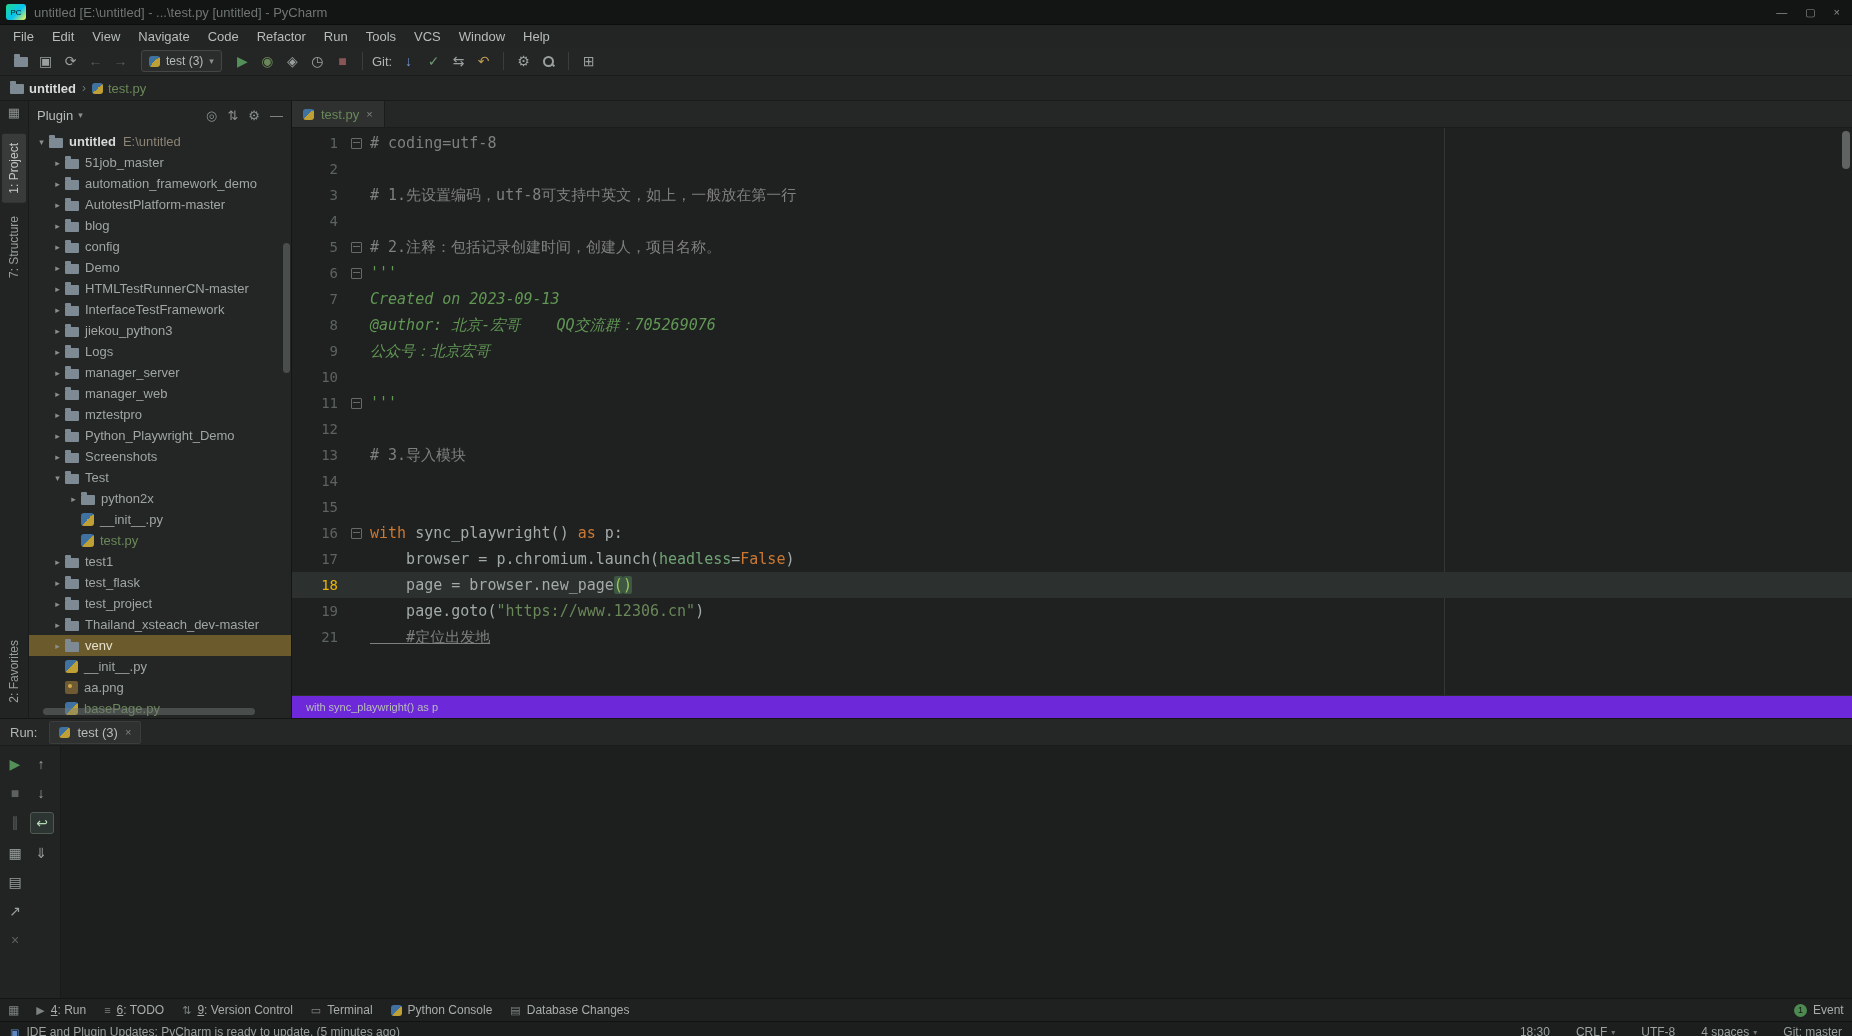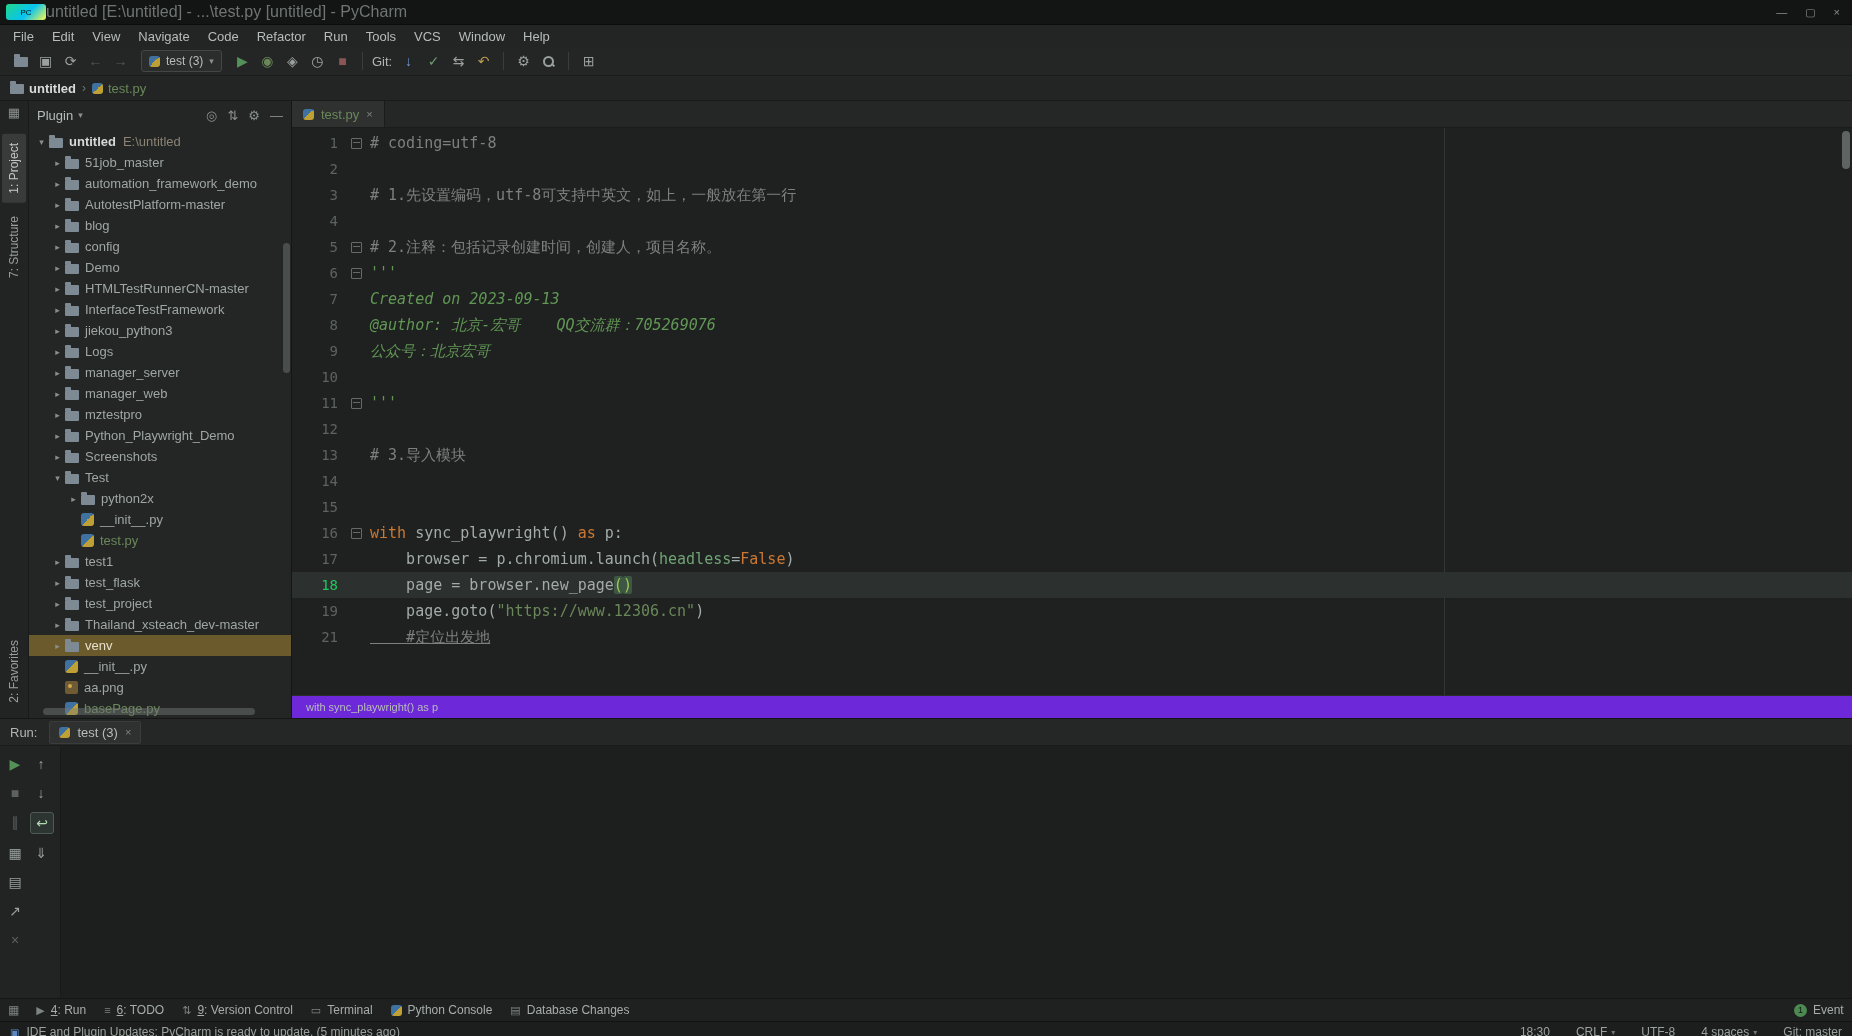--- a/index.html
+++ b/index.html
@@ -3,24 +3,24 @@
 <meta charset="utf-8">
 <style>
   html,body{margin:0;padding:0;background:#0e0f0e;}
   .app{position:relative;width:1852px;height:1036px;overflow:hidden;
        background:var(--bg-app,#161817);color:#a8aeac;
        font-family:"Liberation Sans",sans-serif;font-size:13px;
        display:flex;flex-direction:column;}
   
   .titlebar{height:24px;flex:none;background:var(--bg-title,#131514);display:flex;align-items:center;
             padding:0 6px;border-bottom:1px solid #0b0c0b;}
-  .logo{width:40px;height:16px;border-radius:3px;flex:none;display:flex;align-items:center;justify-content:center;
+  .logo{width:20px;height:16px;border-radius:3px;flex:none;display:flex;align-items:center;justify-content:center;
         font-size:8px;font-weight:normal;color:#08110c;
         background:linear-gradient(135deg,#21d789 0%,#07c3f2 55%,#fcf84a 100%);}
-  .wtitle{margin-left:0;color:#6f7573;font-size:16px;white-space:nowrap;}
+  .wtitle{margin-left:8px;color:#6f7573;font-size:13px;white-space:nowrap;}
   .wctrl{margin-left:auto;display:flex;gap:18px;padding-right:6px;}
   .wbtn{color:#8a8f8d;font-size:11px;cursor:default;}
   
   .menubar{height:22px;flex:none;background:var(--bg-menu,#232524);display:flex;align-items:center;padding-left:4px;}
   .menu-item{padding:2px 9px;color:#b6bcba;font-size:13px;}
   
   .toolbar{height:28px;flex:none;background:var(--bg-toolbar,#242625);display:flex;align-items:center;
            padding:0 8px;border-bottom:1px solid #1a1b1a;}
   .tb-btn{width:25px;height:22px;display:inline-flex;align-items:center;justify-content:center;
           color:#9aa09e;font-size:14px;}
@@ -84,21 +84,21 @@
   .tab{display:inline-flex;align-items:center;gap:7px;padding:0 11px;background:#2e3130;
        color:var(--green-file,#6a8759);border-right:1px solid #1a1c1b;font-size:13px;}
   .tab .close{color:#7d8381;font-size:11px;}
   .ed-scroll{position:absolute;right:2px;top:30px;width:8px;height:38px;background:rgba(160,166,162,0.5);border-radius:4px;}
   .code-wrap{flex:1;position:relative;overflow:hidden;padding-top:2px;
              font-family:"DejaVu Sans Mono",monospace;font-size:15px;line-height:26px;}
   .margin-guide{position:absolute;left:1152px;top:0;bottom:0;width:1px;background:#323734;}
   .line{display:flex;height:26px;position:relative;}
   .line.current{background:var(--current-line,#2c302e);}
   .gutter{width:46px;flex:none;text-align:right;padding-right:10px;color:#5d6361;font-size:14px;}
-  .line.current .gutter{color:#22c55e;}
+  .line.current .gutter{color:#eab308;}
   .fold-col{width:16px;flex:none;position:relative;}
   .fold-box{position:absolute;left:3px;top:8px;width:9px;height:9px;border:1px solid #646a68;border-radius:1px;}
   .fold-box::after{content:"";position:absolute;left:1px;right:1px;top:3px;height:1px;background:#646a68;}
   .codeline{white-space:pre;color:#a2aba8;padding-left:6px;}
   .tc{color:var(--comment,#7f7f7f);}
   .tu{color:var(--comment,#7f7f7f);text-decoration:underline;}
   .td{color:var(--docstring,#629755);font-style:italic;}
   .tk{color:var(--keyword,#cc7832);}
   .ts{color:var(--string,#6a8759);}
   .tn{color:var(--number,#6897bb);}

